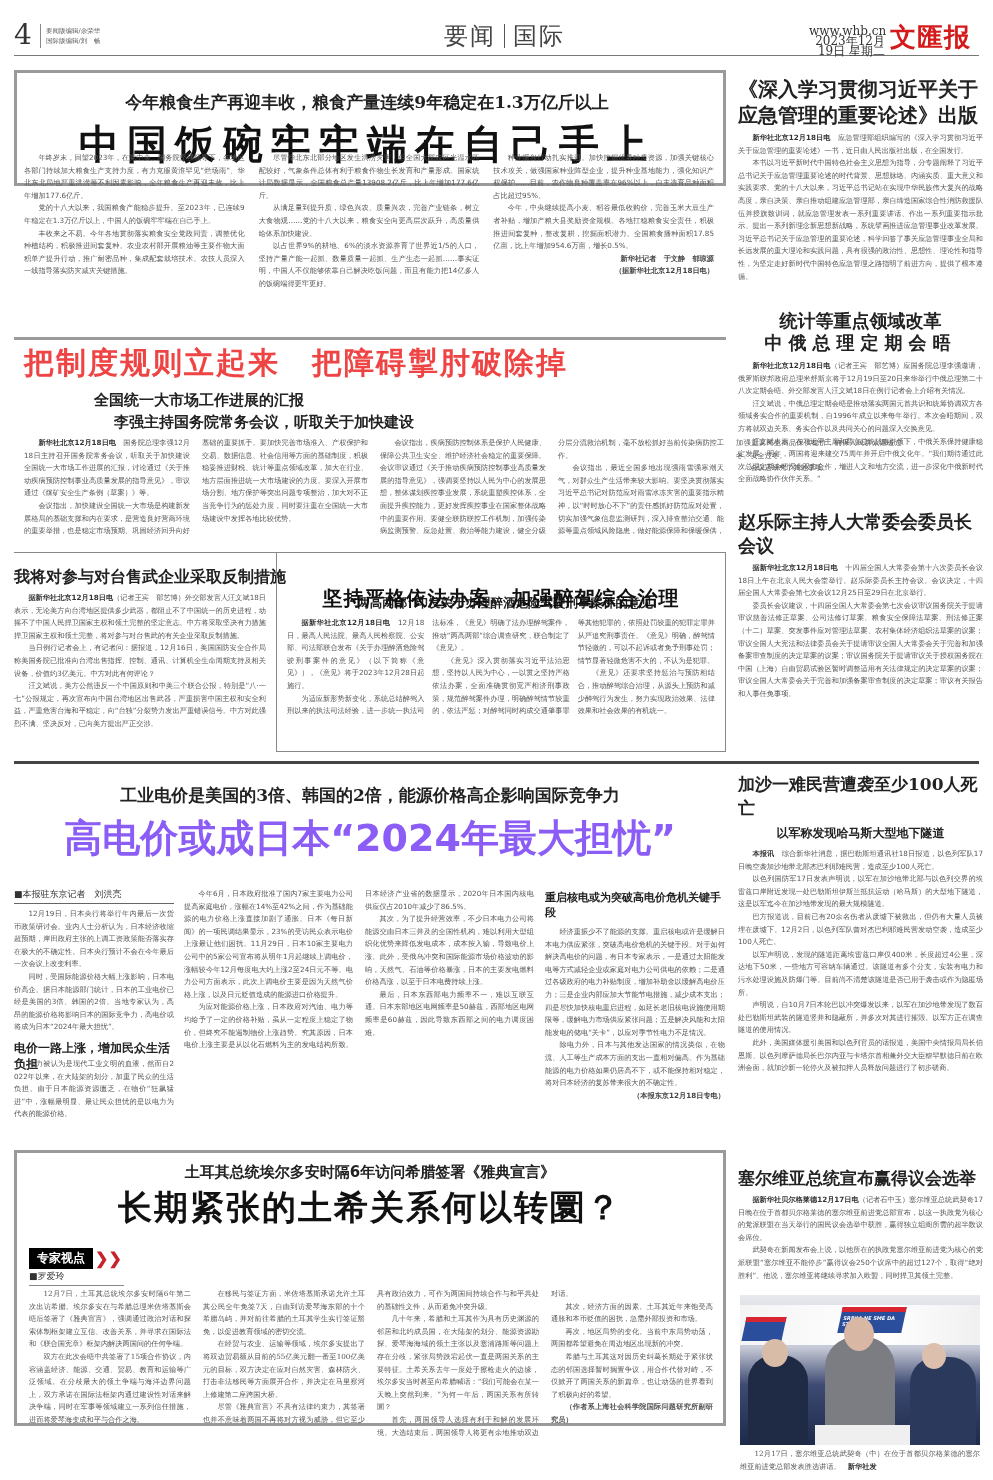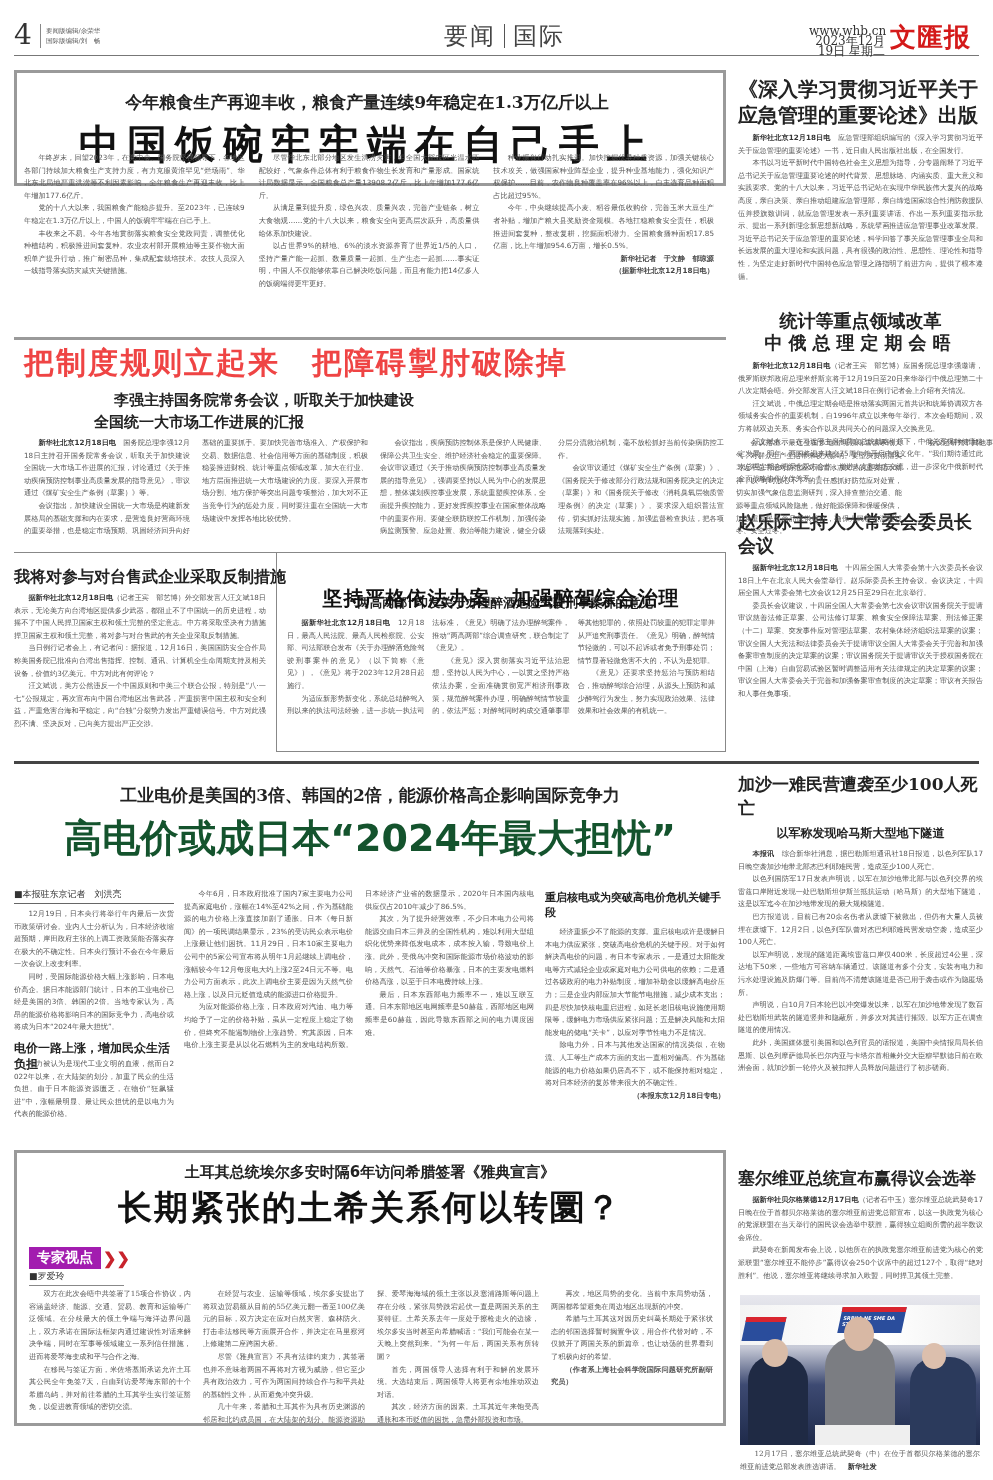--- a/index.html
+++ b/index.html
@@ -11,21 +11,21 @@
 .cols3{column-count:3;column-gap:10px}
 .byline{font-weight:bold;color:#333}
 .boxed{border:3px solid #9a9a9a}
 .rule{background:#444}
 .hdr-left-num{font-family:"DejaVu Serif",serif;font-size:28px;color:#333}
 .masthead{font-family:"DejaVu Serif",serif;color:#d41a1a;font-weight:bold;font-size:26px;letter-spacing:1px}
 .h-sub{font-family:"DejaVu Serif",serif;font-weight:bold;color:#222;text-align:center}
 .h-main{font-family:"DejaVu Sans",sans-serif;font-weight:bold;color:#111;text-align:center;letter-spacing:2px}
 .sign{text-align:right;font-weight:bold;color:#444;text-indent:0}
 .photo{background:linear-gradient(180deg,#e8e8ee 0%,#c6c9d6 35%,#3d4a72 60%,#1e2a4a 100%);position:relative;overflow:hidden}
-.tag-red{background:#a21caf;color:#fff;font-weight:bold;font-size:14px;padding:2px 8px;display:inline-block;font-family:"DejaVu Serif",serif}
+.tag-red{background:#000000;color:#fff;font-weight:bold;font-size:12px;padding:2px 8px;display:inline-block;font-family:"DejaVu Serif",serif}
 .subhead{font-family:"DejaVu Sans",sans-serif;font-weight:bold;font-size:16px;color:#222;line-height:20px;margin:6px 0}
 </style>
 </head>
 <body>
 
 <div class="abs" style="left:14px;top:16px;width:965px;height:40px;border-bottom:1px solid #777;">
   <div class="abs hdr-left-num" style="left:0;top:2px;">4</div>
   <div class="abs" style="left:26px;top:8px;width:1px;height:24px;background:#888"></div>
   <div class="abs" style="left:32px;top:10px;font-family:'DejaVu Sans',sans-serif;font-size:6.5px;line-height:10px;color:#555">
     <div>要闻版编辑/余荣华</div>
@@ -83,29 +83,28 @@
   <div style="font-family:'DejaVu Sans',sans-serif;font-weight:bold;font-size:18px;line-height:24px;color:#222;">赵乐际主持人大常委会委员长会议</div>
   <div class="body-text" style="margin-top:4px;height:230px;overflow:hidden">
     <p><span class="byline">据新华社北京12月18日电</span>　十四届全国人大常委会第十六次委员长会议18日上午在北京人民大会堂举行。赵乐际委员长主持会议。会议决定，十四届全国人大常委会第七次会议12月25日至29日在北京举行。</p>
     <p>委员长会议建议，十四届全国人大常委会第七次会议审议国务院关于提请审议慈善法修正草案、公司法修订草案、粮食安全保障法草案、刑法修正案（十二）草案、突发事件应对管理法草案、农村集体经济组织法草案的议案；审议全国人大宪法和法律委员会关于提请审议全国人大常委会关于完善和加强备案审查制度的决定草案的议案；审议国务院关于提请审议关于授权国务院在中国（上海）自由贸易试验区暂时调整适用有关法律规定的决定草案的议案；审议全国人大常委会关于完善和加强备案审查制度的决定草案；审议有关报告和人事任免事项。</p>
   </div>
 </div>
 
 <div class="abs" style="left:24px;top:343px;width:700px;">
   <div style="font-family:'DejaVu Serif',serif;font-weight:bold;font-size:30px;line-height:40px;color:#ef4444;letter-spacing:2px;">把制度规则立起来　把障碍掣肘破除掉</div>
   <div style="font-family:'DejaVu Sans',sans-serif;font-weight:bold;font-size:15px;line-height:22px;color:#222;margin-top:6px;padding-left:90px;">
+    <div style="margin-left:-20px">全国统一大市场工作进展的汇报</div>
     <div style="padding-left:0">李强主持国务院常务会议，听取关于加快建设</div>
-    <div style="margin-left:-20px">全国统一大市场工作进展的汇报</div>
   </div>
 </div>
 <div class="abs body-text cols3" style="left:24px;top:437px;width:700px;height:110px;column-count:4;column-gap:12px;">
   <p><span class="byline">新华社北京12月18日电</span>　<span>国务院总理李强12月18日主持召开国务院常务会议，听取关于加快建设全国统一大市场工作进展的汇报，讨论通过《关于推动疾病预防控制事业高质量发展的指导意见》，审议通过《煤矿安全生产条例（草案）》等。</span></p>
   <p>会议指出，加快建设全国统一大市场是构建新发展格局的基础支撑和内在要求，是营造良好营商环境的重要举措，也是稳定市场预期、巩固经济回升向好基础的重要抓手。要加快完善市场准入、产权保护和交易、数据信息、社会信用等方面的基础制度，积极稳妥推进财税、统计等重点领域改革，加大在行业、地方层面推进统一大市场建设的力度。要深入开展市场分割、地方保护等突出问题专项整治，加大对不正当竞争行为的惩处力度，同时要注重在全国统一大市场建设中发挥各地比较优势。</p>
   <p>会议指出，疾病预防控制体系是保护人民健康、保障公共卫生安全、维护经济社会稳定的重要保障。会议审议通过《关于推动疾病预防控制事业高质量发展的指导意见》，强调要坚持以人民为中心的发展思想，整体谋划疾控事业发展，系统重塑疾控体系，全面提升疾控能力，更好发挥疾控事业在国家整体战略中的重要作用。要健全联防联控工作机制，加强传染病监测预警、应急处置、救治等能力建设，健全分级分层分流救治机制，毫不放松抓好当前传染病防控工作。</p>
-  <p>会议审议通过《煤矿安全生产条例（草案）》、《国务院关于修改部分行政法规和国务院决定的决定（草案）》和《国务院关于修改〈消耗臭氧层物质管理条例〉的决定（草案）》。要求深入组织普法宣传，切实抓好法规实施，加强监督检查执法，把各项法规落到实处。</p>
   <p>会议指出，最近全国多地出现强雨雪强寒潮天气，对群众生产生活带来较大影响。要坚决贯彻落实习近平总书记对防范应对雨雪冰冻灾害的重要指示精神，以“时时放心不下”的责任感抓好防范应对处置，切实加强气象信息监测研判，深入排查整治交通、能源等重点领域风险隐患，做好能源保障和保暖保供，加强重要民生商品保供稳价，确保人民群众温暖过冬、安全过冬。</p>
   <p>会议还研究了其他事项。</p>
 </div>
 <div class="abs" style="left:556px;top:340px;width:170px;"></div>
 <div class="abs" style="left:14px;top:552px;width:262px;height:1px;background:#888"></div>
 
 <div class="abs" style="left:14px;top:566px;width:252px;">
   <div style="font-family:'DejaVu Serif',serif;font-weight:bold;font-size:16px;line-height:22px;color:#222;white-space:nowrap;">我将对参与对台售武企业采取反制措施</div>
   <div class="body-text" style="margin-top:4px;">
     <p><span class="byline">据新华社北京12月18日电</span><span>（记者王宾　部艺博）</span><span>外交部发言人汪文斌18日表示，无论美方向台湾地区提供多少武器，都阻止不了中国统一的历史进程，动摇不了中国人民捍卫国家主权和领土完整的坚定意志。中方将采取坚决有力措施捍卫国家主权和领土完整，将对参与对台售武的有关企业采取反制措施。</span></p>
@@ -122,21 +121,21 @@
     <p>为适应新形势新变化，系统总结醉驾入刑以来的执法司法经验，进一步统一执法司法标准，《意见》明确了法办理醉驾案件，推动“两高两部”综合调查研究，联合制定了《意见》。</p>
     <p>《意见》深入贯彻落实习近平法治思想，坚持以人民为中心，一以贯之坚持严格依法办案，全面准确贯彻宽严相济刑事政策，规范醉驾案件办理，明确醉驾情节较重的，依法严惩；对醉驾同时构成交通肇事罪等其他犯罪的，依照处罚较重的犯罪定罪并从严追究刑事责任。《意见》明确，醉驾情节轻微的，可以不起诉或者免予刑事处罚；情节显著轻微危害不大的，不认为是犯罪。</p>
     <p>《意见》还要求坚持惩治与预防相结合，推动醉驾综合治理，从源头上预防和减少醉驾行为发生，努力实现政治效果、法律效果和社会效果的有机统一。</p>
   </div>
 </div>
 
 <div class="abs rule" style="left:14px;top:761px;width:965px;height:3px;"></div>
 
 <div class="abs" style="left:14px;top:770px;width:712px;">
   <div class="h-sub" style="font-size:17px;margin-top:14px;">工业电价是美国的3倍、韩国的2倍，能源价格高企影响国际竞争力</div>
-  <div style="font-family:'DejaVu Sans',sans-serif;font-weight:bold;font-size:38px;line-height:54px;color:#14532d;text-align:center;margin-top:4px;">高电价或成日本“2024年最大担忧”</div>
+  <div style="font-family:'DejaVu Sans',sans-serif;font-weight:bold;font-size:38px;line-height:54px;color:#8b5cf6;text-align:center;margin-top:4px;">高电价或成日本“2024年最大担忧”</div>
 </div>
 <div class="abs" style="left:14px;top:888px;width:160px;">
   <div style="font-family:'DejaVu Sans',sans-serif;font-size:9px;color:#333;border-bottom:1px solid #666;padding-bottom:2px;margin-bottom:4px;">■本报驻东京记者　刘洪亮</div>
   <div class="body-text">
     <p>12月19日，日本央行将举行年内最后一次货币政策研讨会。业内人士分析认为，日本经济收缩超预期，岸田政府主张的上调工资政策能否落实存在极大的不确定性。日本央行预计不会在今年最后一次会议上改变利率。</p>
     <p>同时，受国际能源价格大幅上涨影响，日本电价高企。据日本能源部门统计，日本的工业电价已经是美国的3倍、韩国的2倍。当地专家认为，高昂的能源价格将影响日本的国际竞争力，高电价或将成为日本“2024年最大担忧”。</p>
   </div>
   <div class="subhead" style="font-size:12px;line-height:16px;">电价一路上涨，增加民众生活负担</div>
 </div>
 <div class="abs body-text cols2" style="left:14px;top:1058px;width:160px;height:80px;column-count:1;overflow:hidden">
@@ -171,20 +170,21 @@
 </div>
 
 <div class="abs boxed" style="left:14px;top:1150px;width:712px;height:276px;">
   <div class="abs" style="left:0;top:10px;width:706px;text-align:center;font-family:'DejaVu Sans',sans-serif;font-weight:bold;font-size:15px;color:#222;">土耳其总统埃尔多安时隔6年访问希腊签署《雅典宣言》</div>
   <div class="abs" style="left:0;top:32px;width:706px;text-align:center;font-family:'DejaVu Serif',serif;font-weight:bold;font-size:34px;color:#111;letter-spacing:2px;">长期紧张的土希关系何以转圜？</div>
   <div class="abs" style="left:12px;top:94px;">
     <span class="tag-red">专家视点</span><span style="display:inline-block;color:#c8232c;font-weight:bold;font-size:16px;vertical-align:-2px;margin-left:2px;">❯❯</span>
   </div>
   <div class="abs" style="left:12px;top:117px;width:95px;font-family:'DejaVu Sans',sans-serif;font-size:9px;color:#333;border-bottom:1px solid #888;padding-bottom:2px;">■罗爱玲</div>
   <div class="abs body-text" style="left:12px;top:135px;width:684px;height:176px;column-count:4;column-gap:12px;font-family:'DejaVu Serif',serif;">
+    <p>12月7日，土耳其总统埃尔多安时隔6年第二次出访希腊。埃尔多安在与希腊总理米佐塔基斯会晤后签署了《雅典宣言》，强调通过政治对话和探索体制框架建立互信、改善关系，并寻求在国际法和《联合国宪章》框架内解决两国间的任何争端。</p>
     <p>双方在此次会晤中共签署了15项合作协议，内容涵盖经济、能源、交通、贸易、教育和运输等广泛领域。在分歧最大的领土争端与海洋边界问题上，双方承诺在国际法框架内通过建设性对话来解决争端，同时在军事等领域建立一系列信任措施，进而将爱琴海变成和平与合作之海。</p>
     <p>在移民与签证方面，米佐塔基斯承诺允许土耳其公民全年免签7天，自由到访爱琴海东部的十个希腊岛屿，并对前往希腊的土耳其学生实行签证豁免，以促进教育领域的密切交流。</p>
     <p>在经贸与农业、运输等领域，埃尔多安提出了将双边贸易额从目前的55亿美元翻一番至100亿美元的目标，双方决定在应对自然灾害、森林防火、打击非法移民等方面展开合作，并决定在马里察河上修建第二座跨国大桥。</p>
     <p>尽管《雅典宣言》不具有法律约束力，其签署也并不意味着两国不再将对方视为威胁，但它至少具有政治效力，可作为两国间持续合作与和平共处的基础性文件，从而避免冲突升级。</p>
     <p>几十年来，希腊和土耳其作为具有历史渊源的邻居和北约成员国，在大陆架的划分、能源资源勘探、爱琴海海域的领土主张以及塞浦路斯等问题上存在分歧，紧张局势跌宕起伏一直是两国关系的主要特征。土希关系去年一度处于擦枪走火的边缘，埃尔多安当时甚至向希腊喊话：“我们可能会在某一天晚上突然到来。”为何一年后，两国关系有所转圜？</p>
     <p>首先，两国领导人选择有利于和解的发展环境。大选结束后，两国领导人将更有余地推动双边对话。</p>
     <p>其次，经济方面的因素。土耳其近年来饱受高通胀和本币贬值的困扰，急需外部投资和市场。</p>
     <p>再次，地区局势的变化。当前中东局势动荡，两国都希望避免在周边地区出现新的冲突。</p>
     <p>希腊与土耳其这对因历史纠葛长期处于紧张状态的邻国选择暂时搁置争议，用合作代替对峙，不仅掀开了两国关系的新篇章，也让动荡的世界看到了积极向好的希望。</p>
     <p style="font-weight:bold">（作者系上海社会科学院国际问题研究所副研究员）</p>

